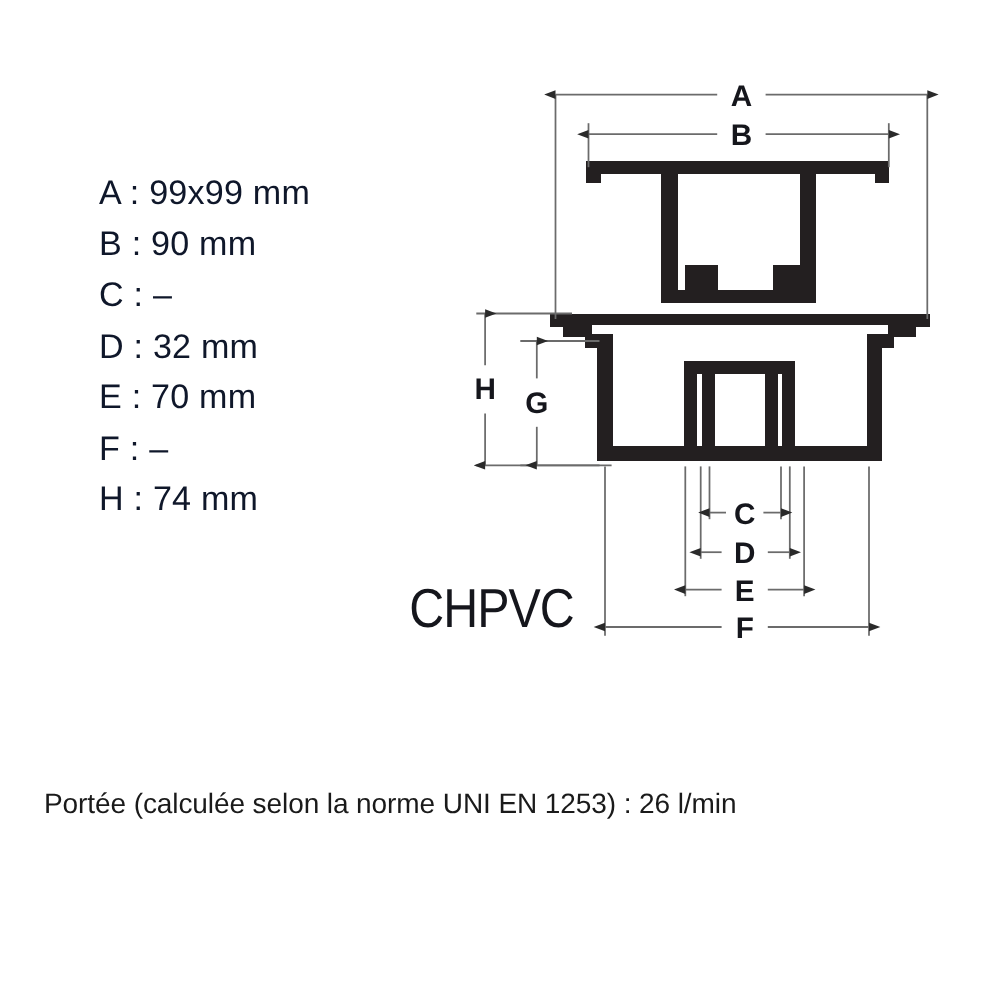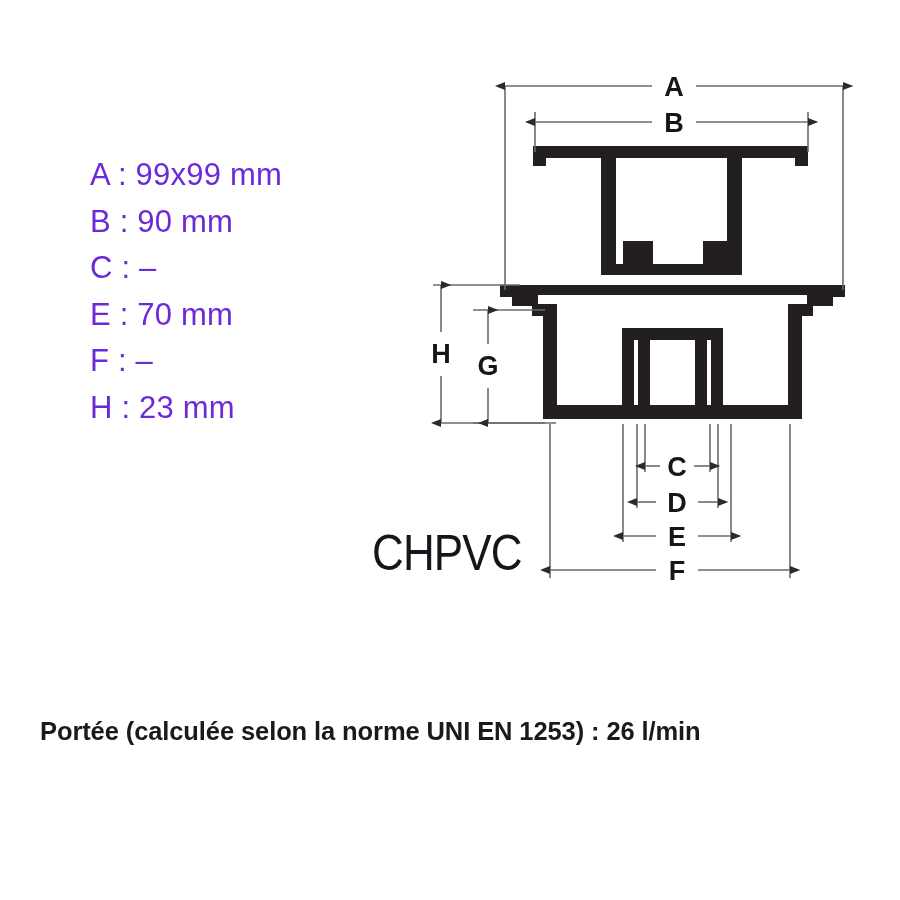--- a/index.html
+++ b/index.html
@@ -16,21 +16,21 @@
   
   .dim-list{
     position:absolute;
     left:90px; top:152px;
     width:320px;
   }
   .dim-row{
     font-size:31px;
     line-height:46.5px;
     font-weight:400;
-    color:#6d28d9;
+    color:#0f172a;
     white-space:nowrap;
     letter-spacing:.2px;
   }
 
   
   .drawing{position:absolute;left:0;top:0;width:900px;height:900px;}
   .drawing svg{display:block;}
 
   
   .part-code{
@@ -43,43 +43,43 @@
     font-family:"Liberation Sans Narrow","Liberation Sans",sans-serif;
     transform:scaleX(.88);
     transform-origin:left center;
   }
 
   
   .spec{
     position:absolute;
     left:40px;
     width:840px;
-    font-weight:bold;
   }
   .spec-line{
     font-size:25.5px;
     line-height:34px;
     color:#1a1a1a;
     white-space:nowrap;
     letter-spacing:-.1px;
   }
   .spec{top:714px;}
 </style>
 </head>
 <body>
 
 <div id="page">
 
   <div class="dim-list">
     <div class="dim-row">A : 99x99 mm</div>
     <div class="dim-row">B : 90 mm</div>
     <div class="dim-row">C : –</div>
+    <div class="dim-row">D : 32 mm</div>
     <div class="dim-row">E : 70 mm</div>
     <div class="dim-row">F : –</div>
-    <div class="dim-row">H : 23 mm</div>
+    <div class="dim-row">H : 74 mm</div>
   </div>
 
   <div class="drawing">
   <svg width="900" height="900" viewBox="0 0 900 900" xmlns="http://www.w3.org/2000/svg">
     <defs>
       <marker id="arrL" markerWidth="11" markerHeight="9" refX="10.5" refY="4.5" orient="auto" markerUnits="userSpaceOnUse">
         <path d="M10.5,0.6 L10.5,8.4 L0.2,4.5 Z" fill="#2a2a2a"></path>
       </marker>
       <marker id="arrR" markerWidth="11" markerHeight="9" refX="0.5" refY="4.5" orient="auto" markerUnits="userSpaceOnUse">
         <path d="M0.5,0.6 L0.5,8.4 L10.8,4.5 Z" fill="#2a2a2a"></path>

